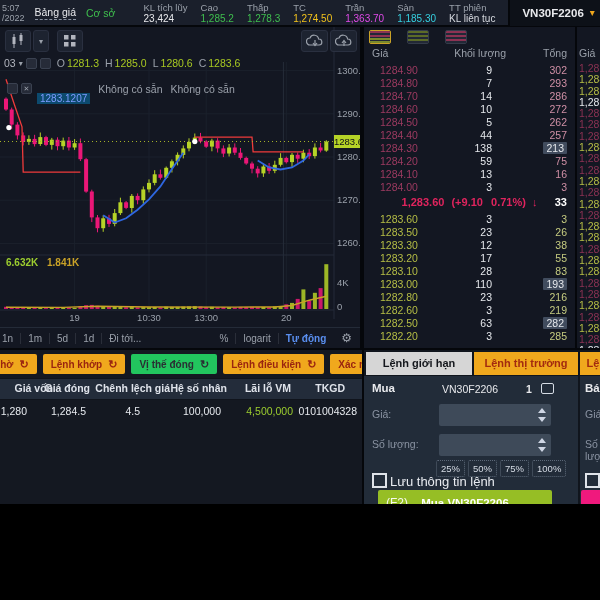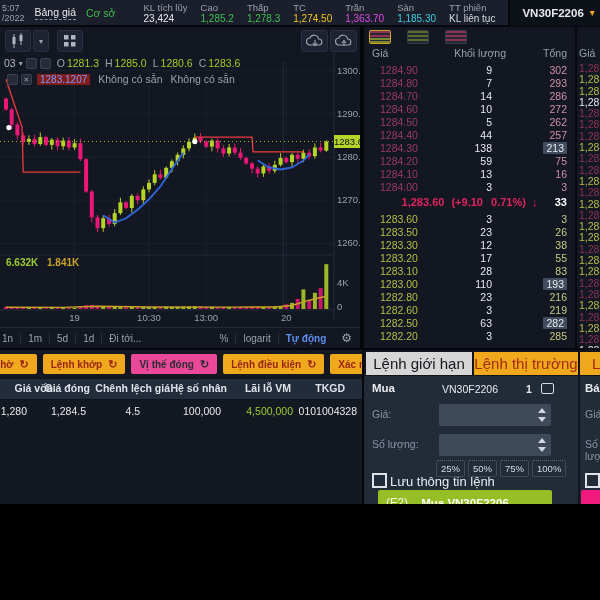--- a/index.html
+++ b/index.html
@@ -23,21 +23,21 @@
   
   .chart-panel{position:absolute;left:0;top:27px;width:360px;height:321px;background:#131722;}
   .ct-btn{position:absolute;top:3px;height:22px;background:#1d2330;border:1px solid #2a3040;
           border-radius:3px;display:flex;align-items:center;justify-content:center;box-sizing:border-box;}
   .legend{position:absolute;left:4px;font-size:10.5px;white-space:nowrap;display:flex;align-items:center;}
   .legend .k{color:#9aa0aa;margin:0 2px 0 6px;}
   .legend .v{color:#a8c822;}
   .lg-box{width:9px;height:9px;background:#262b38;border:1px solid #3a4150;border-radius:2px;
           margin-left:3px;display:inline-flex;align-items:center;justify-content:center;
           font-size:7px;color:#9aa0aa;line-height:7px;}
-  .chip{background:#7f1d1d;color:#7e9bff;padding:0 3px;margin-left:5px;font-size:10px;}
+  .chip{background:#0c4a6e;color:#7e9bff;padding:0 3px;margin-left:5px;font-size:10px;margin-top:20px;}
   .na{color:#9aa0aa;margin-left:8px;}
   .ax{position:absolute;left:337px;width:23px;font-size:9.5px;color:#9aa0aa;text-align:left;}
   .ax-chip{position:absolute;left:334px;width:26px;height:13px;background:#b6d327;color:#0c0e15;
            font-size:9.5px;text-align:center;line-height:13px;}
   .vol-lbls{position:absolute;left:6px;top:230px;font-size:10px;font-weight:bold;}
   .xlab{position:absolute;top:285px;width:30px;text-align:center;font-size:9.5px;color:#9aa0aa;}
   .chart-footer{position:absolute;left:0;top:300px;width:360px;height:21px;border-top:1px solid #242b38;
                 display:flex;align-items:center;font-size:10px;color:#9aa0aa;box-sizing:border-box;}
   .cf-item{padding:0 7px;white-space:nowrap;}
   .cf-item.active{color:#5a8ff0;font-weight:bold;}
@@ -66,33 +66,33 @@
   .tr-head{position:absolute;left:2px;top:20px;color:#9aa0aa;}
   .tr-rows{position:absolute;left:2px;top:36px;}
   .tr-row{height:11.3px;line-height:11.3px;white-space:nowrap;}
   .tg{color:#b5bd45;} .tr{color:#8c3253;} .tw{color:#e5e8ec;}
   
   .positions-panel{position:absolute;left:0;top:350px;width:362px;height:238px;background:#141821;overflow:hidden;}
   .pos-tabs{position:absolute;left:-40px;top:4px;display:flex;gap:6px;}
   .pos-tab{height:20px;background:#f0a81d;color:#9a2410;font-size:10px;font-weight:bold;border-radius:2px;
            display:flex;align-items:center;padding:0 8px;white-space:nowrap;}
   .pos-tab .rf{margin-left:6px;font-size:11px;}
-  .pos-tab.active{background:#ec4899;color:#2a2e33;}
+  .pos-tab.active{background:#22c55e;color:#2a2e33;}
   .pos-thead{position:absolute;left:0;top:28px;width:362px;height:22px;background:#232c3a;
              border-top:1px solid #10141c;border-bottom:1px solid #10141c;box-sizing:border-box;}
   .pos-cell{position:absolute;text-align:right;font-size:10.5px;white-space:nowrap;}
   .pos-cell.h{font-weight:bold;color:#dfe3ea;top:32px;}
   .pos-cell.v{color:#e6e9ee;top:55px;}
   .pnl-green{color:#9ccd2f !important;}
   .hscroll{position:absolute;left:0;top:203px;width:358px;height:5px;background:#4d5a6a;border-radius:2px;}
   
   .entry-panel{position:absolute;left:364px;top:350px;width:236px;height:238px;background:#222c39;overflow:hidden;}
   .entry-tabsbg{position:absolute;left:0;top:0;width:236px;height:26px;background:#10151d;}
-  .entry-tab{position:absolute;top:2px;height:23px;line-height:23px;text-align:center;font-size:15px;
-             font-weight:normal;background:#f0a81d;color:#a32b0f;}
+  .entry-tab{position:absolute;top:2px;height:23px;line-height:23px;text-align:center;font-size:11px;
+             font-weight:bold;background:#f0a81d;color:#a32b0f;}
   .entry-tab.active{background:#d6d6d6;color:#14171c;}
   .form-lbl{position:absolute;font-size:10.5px;color:#8a93a2;}
   .fld{position:absolute;width:112px;height:22px;background:#3e4a59;border-radius:2px;}
   .spin{position:absolute;right:4px;top:4px;bottom:4px;width:10px;display:flex;flex-direction:column;
         justify-content:space-between;align-items:center;}
   .tri-up{width:0;height:0;border-left:4px solid transparent;border-right:4px solid transparent;
           border-bottom:5px solid #cfd6e4;}
   .tri-dn{width:0;height:0;border-left:4px solid transparent;border-right:4px solid transparent;
           border-top:5px solid #cfd6e4;}
   .pctrow{position:absolute;display:flex;gap:3px;}

